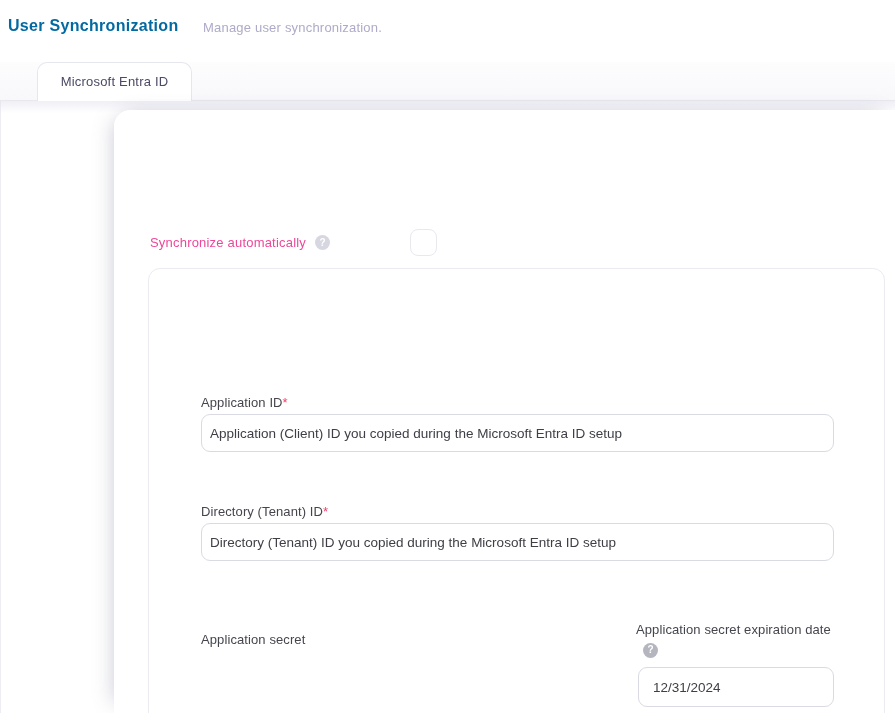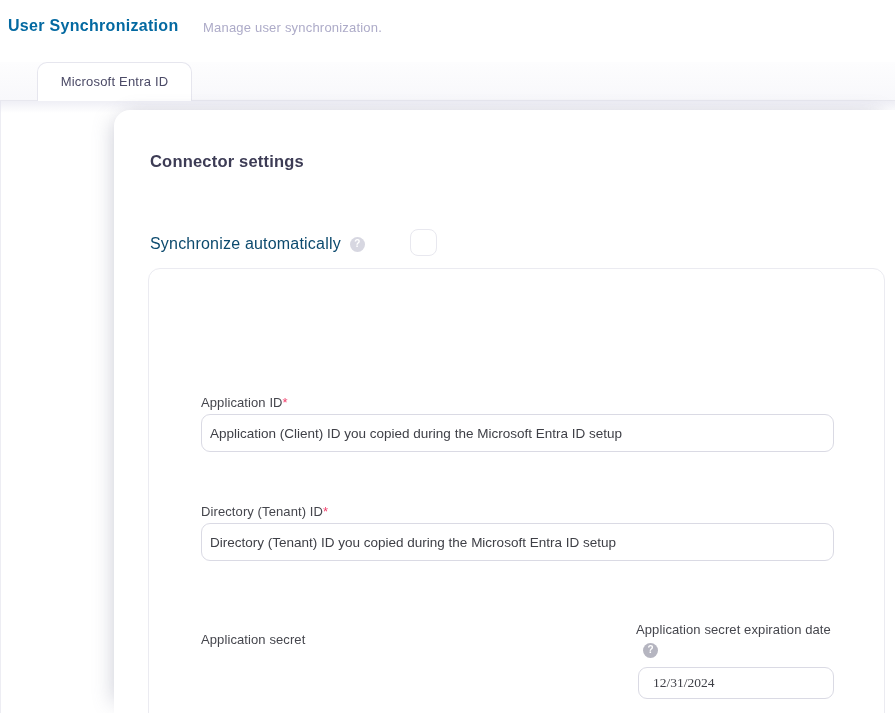--- a/index.html
+++ b/index.html
@@ -48,21 +48,21 @@
                0 -10px 18px -12px rgba(109,110,140,.22);
   }
   .section-title{
     position:absolute;left:36px;top:42px;margin:0;
     font-size:16.5px;font-weight:bold;letter-spacing:.2px;color:#3d3c55;
   }
   
   .sync-row{
     position:absolute;left:36px;top:125px;display:flex;align-items:center;
   }
-  .sync-label{font-size:16px;color:#0c4a6e;letter-spacing:.2px;}
+  .sync-label{font-size:13px;color:#ec4899;letter-spacing:.2px;}
   .help{
     display:inline-flex;align-items:center;justify-content:center;
     width:15px;height:15px;border-radius:50%;
     color:#ffffff;font-size:10px;font-weight:bold;line-height:1;
     cursor:pointer;flex:none;
   }
   .help.light{background:#d7d7e1;margin-left:9px;}
   .help.mid{background:#b5b5c0;margin-left:7px;vertical-align:-2px;}
   .checkbox{
     position:absolute;left:296px;top:119px;width:27px;height:27px;
@@ -96,37 +96,36 @@
     font-size:13.5px;color:#3f4047;outline:none;
   }
   .txt-input::placeholder{color:#3f4047;opacity:1;}
   .lbl-1{left:52px;top:126px;}
   .inp-1{left:52px;top:145px;width:633px;}
   .lbl-2{left:52px;top:235px;}
   .inp-2{left:52px;top:254px;width:633px;}
   .lbl-3{left:52px;top:363px;}
   .inp-3{left:52px;top:384px;width:413px;height:41px;}
   .lbl-4{left:487px;top:352px;width:196px;line-height:17px;}
-  .inp-4{left:489px;top:398px;width:196px;height:32px;padding:12px 14px;font-family:Liberation Serif, serif;}
+  .inp-4{left:489px;top:398px;width:196px;height:40px;padding:12px 14px;}
 </style>
 </head>
 <body>
 
 <div class="page-edge"></div>
 
 <h1 class="page-title">User Synchronization</h1>
 <span class="page-subtitle">Manage user synchronization.</span>
 
 <div class="tabbar">
   <div class="tab">Microsoft Entra ID</div>
 </div>
 
 <div class="card">
 
-  <h2 class="section-title">Connector settings</h2>
 
   <div class="sync-row">
     <span class="sync-label">Synchronize automatically</span>
     <span class="help light">?</span>
   </div>
   <div class="checkbox"></div>
 
   <section class="panel">
 
 

